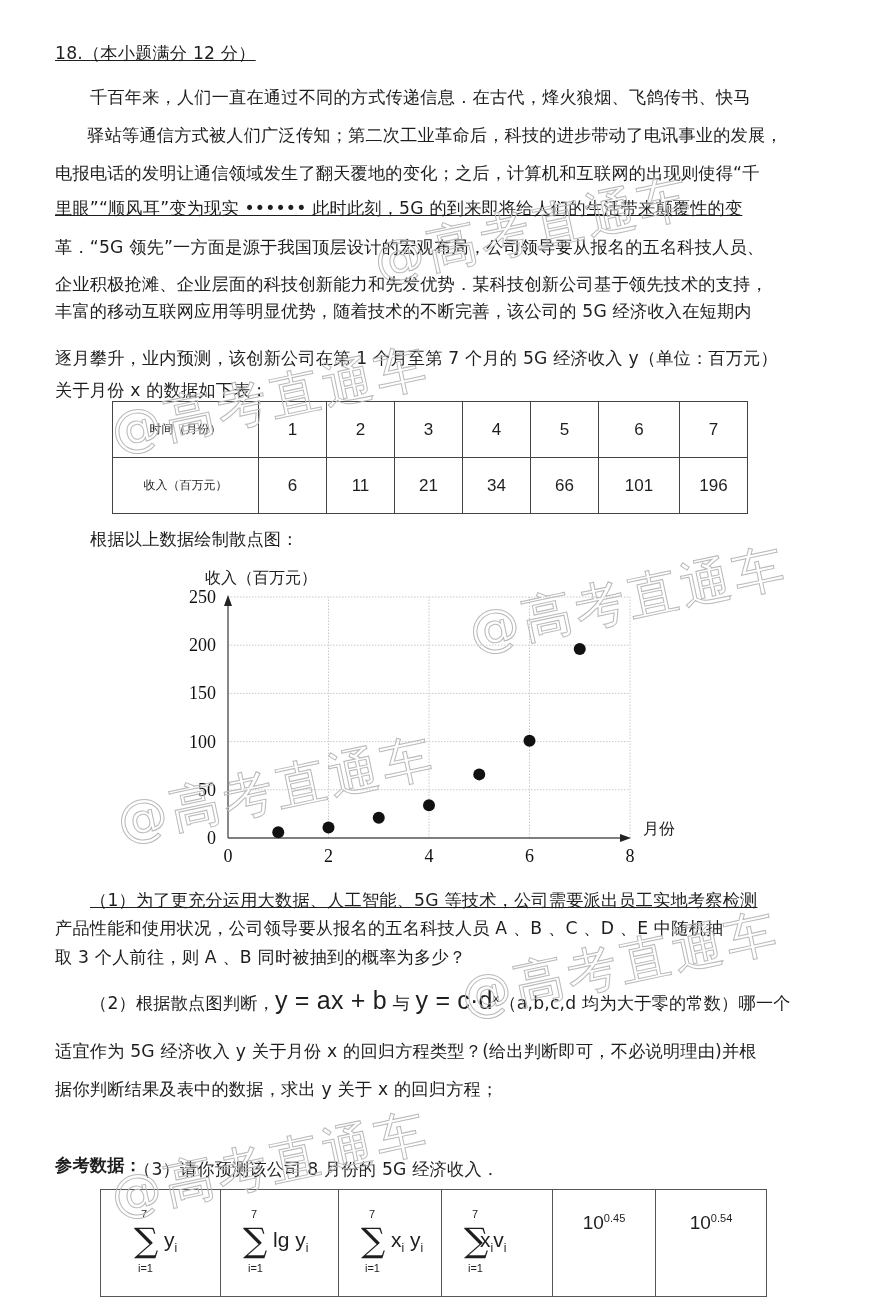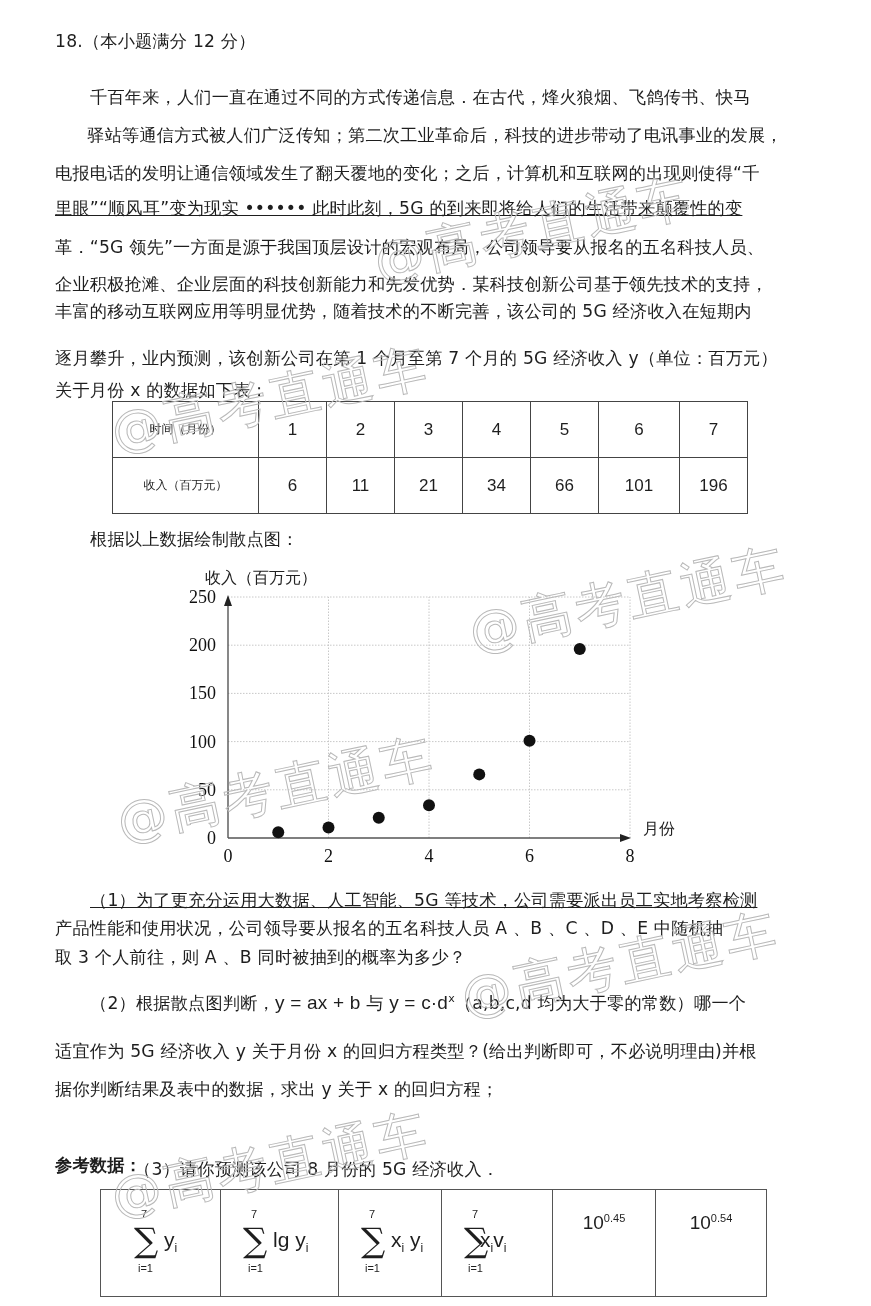--- a/index.html
+++ b/index.html
@@ -7,21 +7,21 @@
     width: 871px; height: 1306px; position: relative; overflow: hidden;
     font-family: "DejaVu Sans", "Liberation Sans", sans-serif;
     color: #1e1e1e;
   }
   .line {
     position: absolute; left: 55px; width: 760px;
     font-size: 17.2px; line-height: 24px; white-space: nowrap;
     letter-spacing: 0.2px;
   }
   .indent { left: 90px; }
-  .math { font-family: "Liberation Sans", sans-serif; font-size: 19px; }
+  .math { font-family: "Liberation Sans", sans-serif; font-size: 25px; }
 
   table.data {
     position: absolute; left: 112px; top: 401px; border-collapse: collapse;
   }
   table.data td {
     border: 1.5px solid #444; height: 55px; text-align: center;
     font-size: 17px; padding: 0;
   }
   table.data td.head { width: 145px; font-size: 12px; }
   table.data td.num { font-family: "Liberation Sans", sans-serif; font-size: 17px; }
@@ -48,21 +48,21 @@
     position: absolute; font-size: 50px; color: transparent;
     -webkit-text-stroke: 1px #b9b9b9; letter-spacing: 4px;
     font-family: "DejaVu Sans", sans-serif; white-space: nowrap;
     transform: rotate(-12deg); transform-origin: left center;
     pointer-events: none;
   }
 </style>
 </head>
 <body>
 
-<div class="line" style="top:29px;">18.（本小题满分 12 分）</div>
+<div class="line" style="top:41px;text-decoration:underline;">18.（本小题满分 12 分）</div>
 
 <div class="line indent" style="top:85px;">千百年来，人们一直在通过不同的方式传递信息．在古代，烽火狼烟、飞鸽传书、快马</div>
 <div class="line" style="top:123px;text-align:center;">驿站等通信方式被人们广泛传知；第二次工业革命后，科技的进步带动了电讯事业的发展，</div>
 <div class="line" style="top:161px;">电报电话的发明让通信领域发生了翻天覆地的变化；之后，计算机和互联网的出现则使得“千</div>
 <div class="line" style="top:196px;text-decoration:underline;">里眼”“顺风耳”变为现实 •••••• 此时此刻，5G 的到来即将给人们的生活带来颠覆性的变</div>
 <div class="line" style="top:235px;">革．“5G 领先”一方面是源于我国顶层设计的宏观布局，公司领导要从报名的五名科技人员、</div>
 <div class="line" style="top:272px;">企业积极抢滩、企业层面的科技创新能力和先发优势．某科技创新公司基于领先技术的支持，</div>
 <div class="line" style="top:299px;">丰富的移动互联网应用等明显优势，随着技术的不断完善，该公司的 5G 经济收入在短期内</div>
 <div class="line" style="top:346px;">逐月攀升，业内预测，该创新公司在第 1 个月至第 7 个月的 5G 经济收入 y（单位：百万元）</div>
 <div class="line" style="top:378px;">关于月份 x 的数据如下表：</div>

